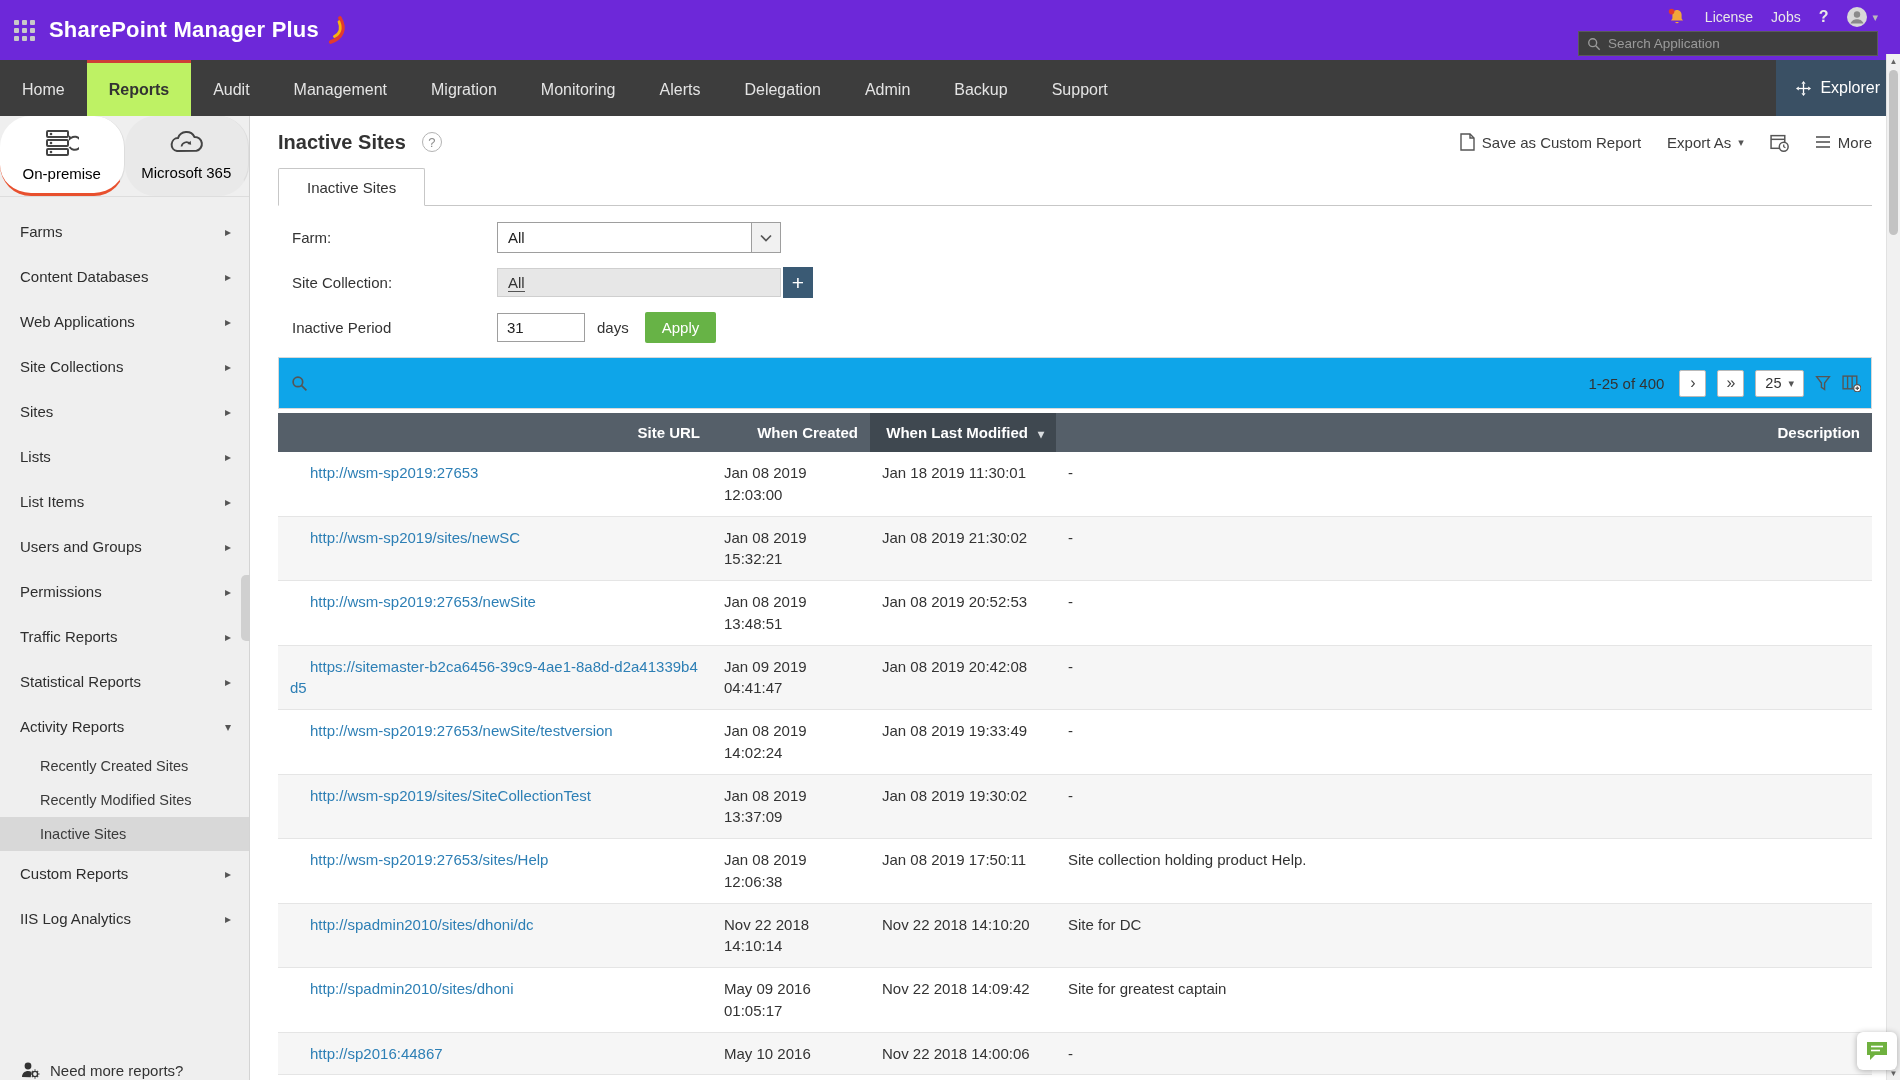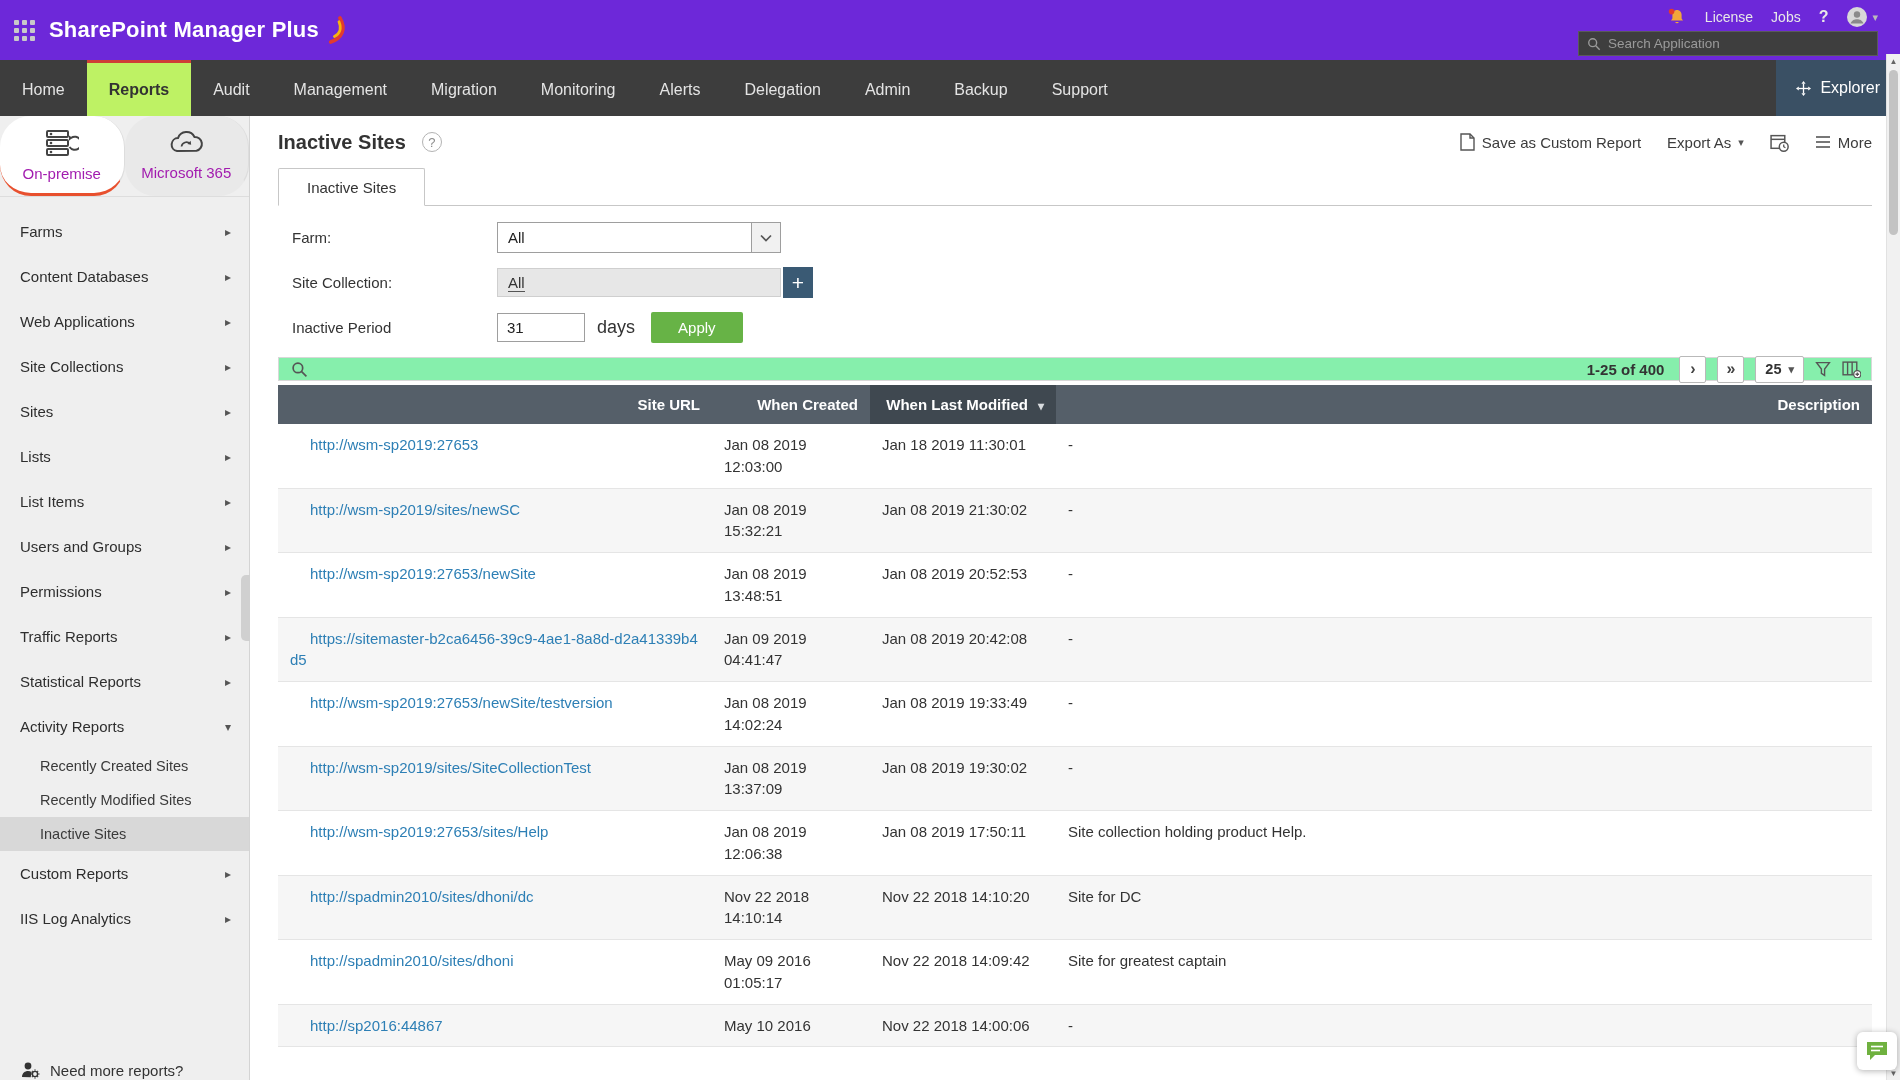--- a/index.html
+++ b/index.html
@@ -35,21 +35,21 @@
     gap: 9px; padding: 0 20px; font-size: 16px; cursor: pointer; }
 
   
   .container { display: flex; height: 984px; }
 
   
   .sidebar { width: 250px; background: #efefef; border-right: 1px solid #d4d4d4;
     display: flex; flex-direction: column; position: relative; flex-shrink: 0; }
   .mode-cards { display: flex; border-bottom: 1px solid #ddd; }
   .mode-card { width: 125px; height: 80px; display: flex; flex-direction: column; align-items: center;
-    justify-content: center; gap: 7px; font-size: 15px; color: #a21caf; background: #e9e9e9;
+    justify-content: center; gap: 7px; font-size: 15px; color: #000000; background: #e9e9e9;
     cursor: pointer; border-right: 1px solid #ddd; border-bottom: 3px solid transparent; border-radius: 31px; }
   .mode-card.active { background: #fff; border-bottom: 3px solid #e8502e; }
   .side-menu { flex: 1; padding-top: 12px; }
   .side-item { height: 45px; display: flex; align-items: center; justify-content: space-between;
     padding: 0 18px 0 20px; font-size: 15px; color: #2e2e2e; cursor: pointer; }
   .side-item .arrow { color: #555; font-size: 12px; }
   .sub-item { height: 34px; display: flex; align-items: center; padding-left: 40px;
     font-size: 14.5px; color: #3a3a3a; cursor: pointer; }
   .sub-item.selected { background: #d8d8d8; }
   .side-footer { display: flex; align-items: center; gap: 10px; padding: 16px 20px 20px;
@@ -83,26 +83,26 @@
   .select-value { padding-left: 10px; }
   .select-caret-btn { width: 29px; height: 100%; border-left: 1px solid #9e9e9e; background: #f1f1f1;
     display: flex; align-items: center; justify-content: center; }
   .sc-box { width: 284px; height: 29px; background: #e7e7e7; border: 1px solid #cfcfcf;
     display: flex; align-items: center; padding-left: 10px; font-size: 15px; color: #333; }
   .sc-value { border-bottom: 1px solid #555; cursor: pointer; }
   .plus-btn { width: 30px; height: 31px; background: #3a5a74; color: #fff; font-size: 21px;
     display: flex; align-items: center; justify-content: center; margin-left: 2px; cursor: pointer; }
   .period-input { width: 88px; height: 29px; border: 1px solid #9e9e9e; padding-left: 9px;
     font-size: 15px; color: #222; outline: none; font-family: "Liberation Sans", sans-serif; }
-  .days-label { margin: 0 16px 0 12px; font-size: 18px; color: #333; }
+  .days-label { margin: 0 16px 0 12px; font-size: 15px; color: #333; }
   .apply-btn { background: #67b346; color: #fff; border: none; font-size: 15px;
-    padding: 7px 27px; border-radius: 2px; cursor: pointer; font-family: "Liberation Sans", sans-serif; }
-
-  .toolbar { height: 24px; background: #86efac; border: 1px solid #d8d8d8; display: flex;
-    align-items: center; justify-content: space-between; padding: 0 10px 0 12px; font-weight: bold; }
+    padding: 7px 17px; border-radius: 2px; cursor: pointer; font-family: "Liberation Sans", sans-serif; }
+
+  .toolbar { height: 52px; background: #0ea5e9; border: 1px solid #d8d8d8; display: flex;
+    align-items: center; justify-content: space-between; padding: 0 10px 0 12px; }
   .toolbar-right { display: flex; align-items: center; gap: 11px; }
   .range-text { font-size: 15px; color: #333; margin-right: 4px; }
   .pg-btn { width: 27px; height: 27px; background: #fff; border: 1px solid #b9b9b9; border-radius: 2px;
     display: flex; align-items: center; justify-content: center; font-size: 16px; color: #444; cursor: pointer; }
   .pgsize { height: 27px; background: #fff; border: 1px solid #b9b9b9; border-radius: 2px;
     display: flex; align-items: center; gap: 7px; padding: 0 9px; font-size: 14.5px; color: #333; cursor: pointer; }
   .icon-btn { display: flex; align-items: center; justify-content: center; cursor: pointer; }
 
   table.report { width: 100%; border-collapse: collapse; table-layout: fixed; margin-top: 4px; }
   table.report th { background: #555f69; color: #fff; font-size: 15px; font-weight: 700;

